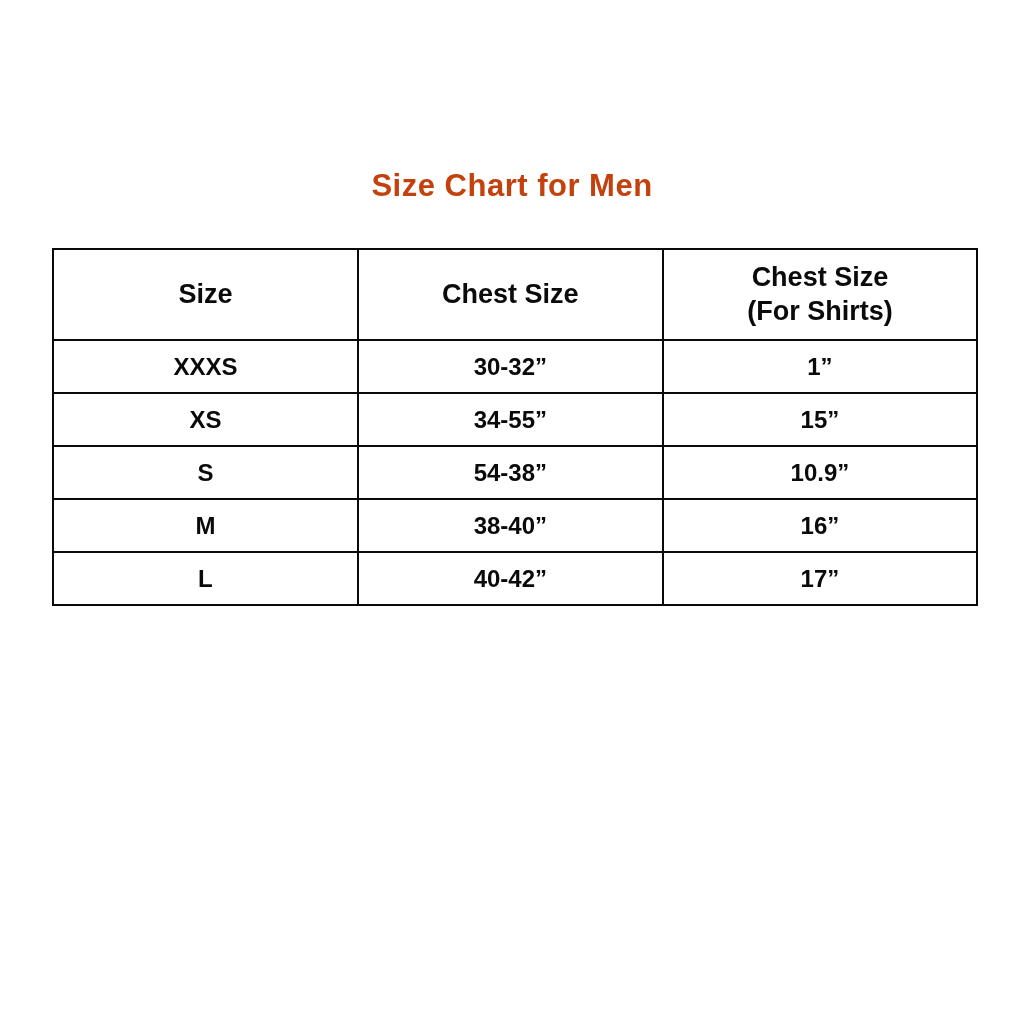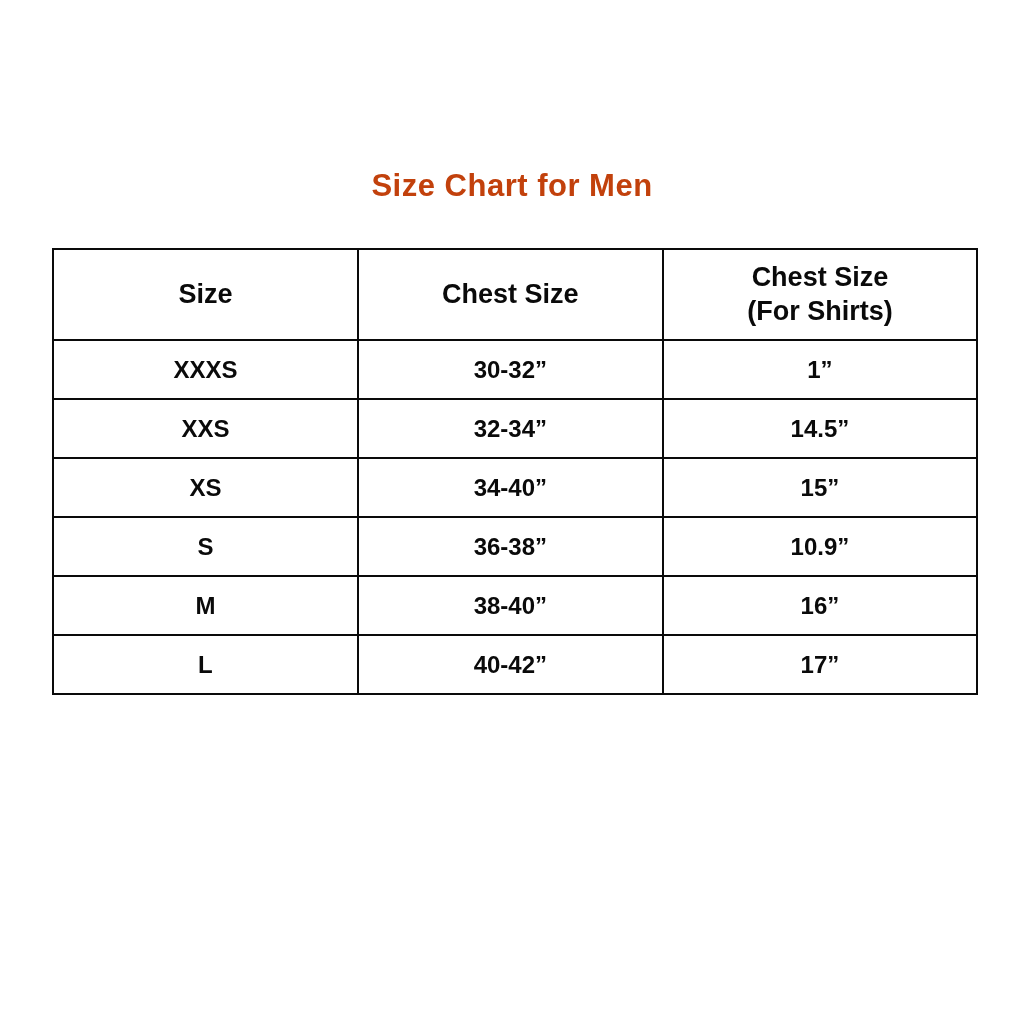--- a/index.html
+++ b/index.html
@@ -43,21 +43,21 @@
     font-weight: bold;
     background: #ffffff;
     color: #0a0a0a;
   }
   table.size-chart th {
     height: 91px;
     font-size: 27px;
     line-height: 1.25;
   }
   table.size-chart td {
-    height: 59px;
+    height: 53px;
     font-size: 24px;
   }
   col.c1 { width: 33%; }
   col.c2 { width: 33%; }
   col.c3 { width: 34%; }
 </style>
 </head>
 <body>
 
 <div class="page">
@@ -84,32 +84,27 @@
         </th>
       </tr>
     </thead>
     <tbody>
       <tr>
         <td>XXXS</td>
         <td>30-32”</td>
         <td>1”</td>
       </tr>
       <tr>
-        <td>XXS</td>
-        <td>32-34”</td>
-        <td>14.5”</td>
-      </tr>
-      <tr>
         <td>XS</td>
-        <td>34-40”</td>
+        <td>34-55”</td>
         <td>15”</td>
       </tr>
       <tr>
         <td>S</td>
-        <td>36-38”</td>
+        <td>54-38”</td>
         <td>10.9”</td>
       </tr>
       <tr>
         <td>M</td>
         <td>38-40”</td>
         <td>16”</td>
       </tr>
       <tr>
         <td>L</td>
         <td>40-42”</td>

